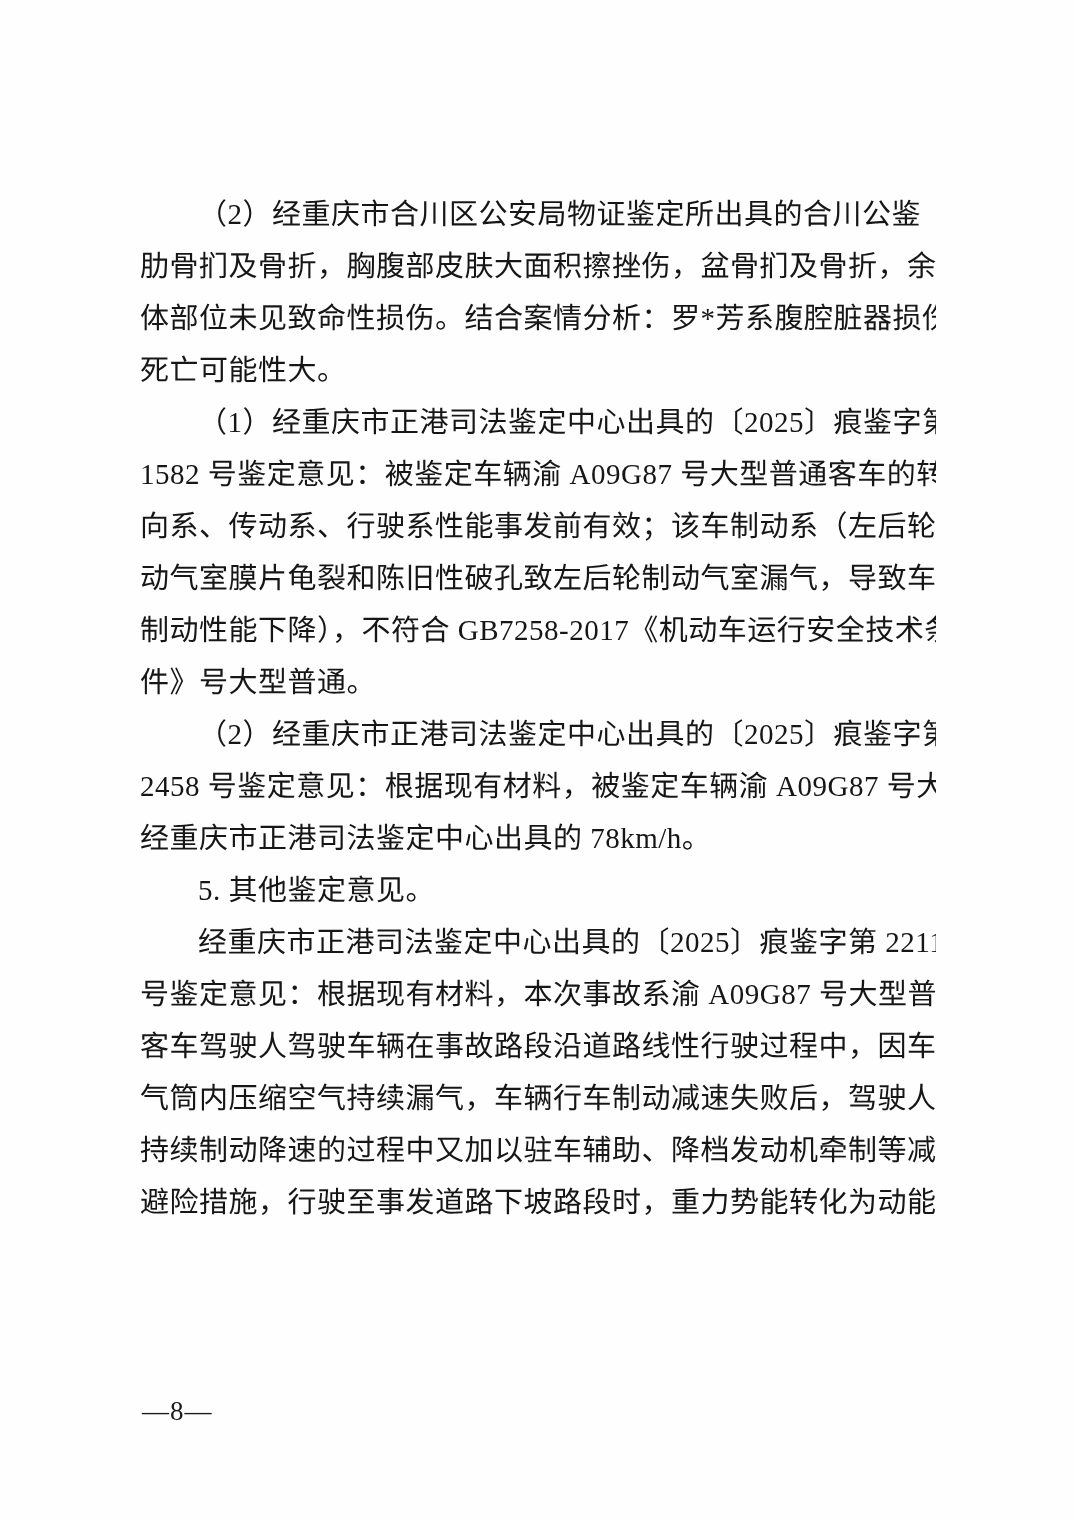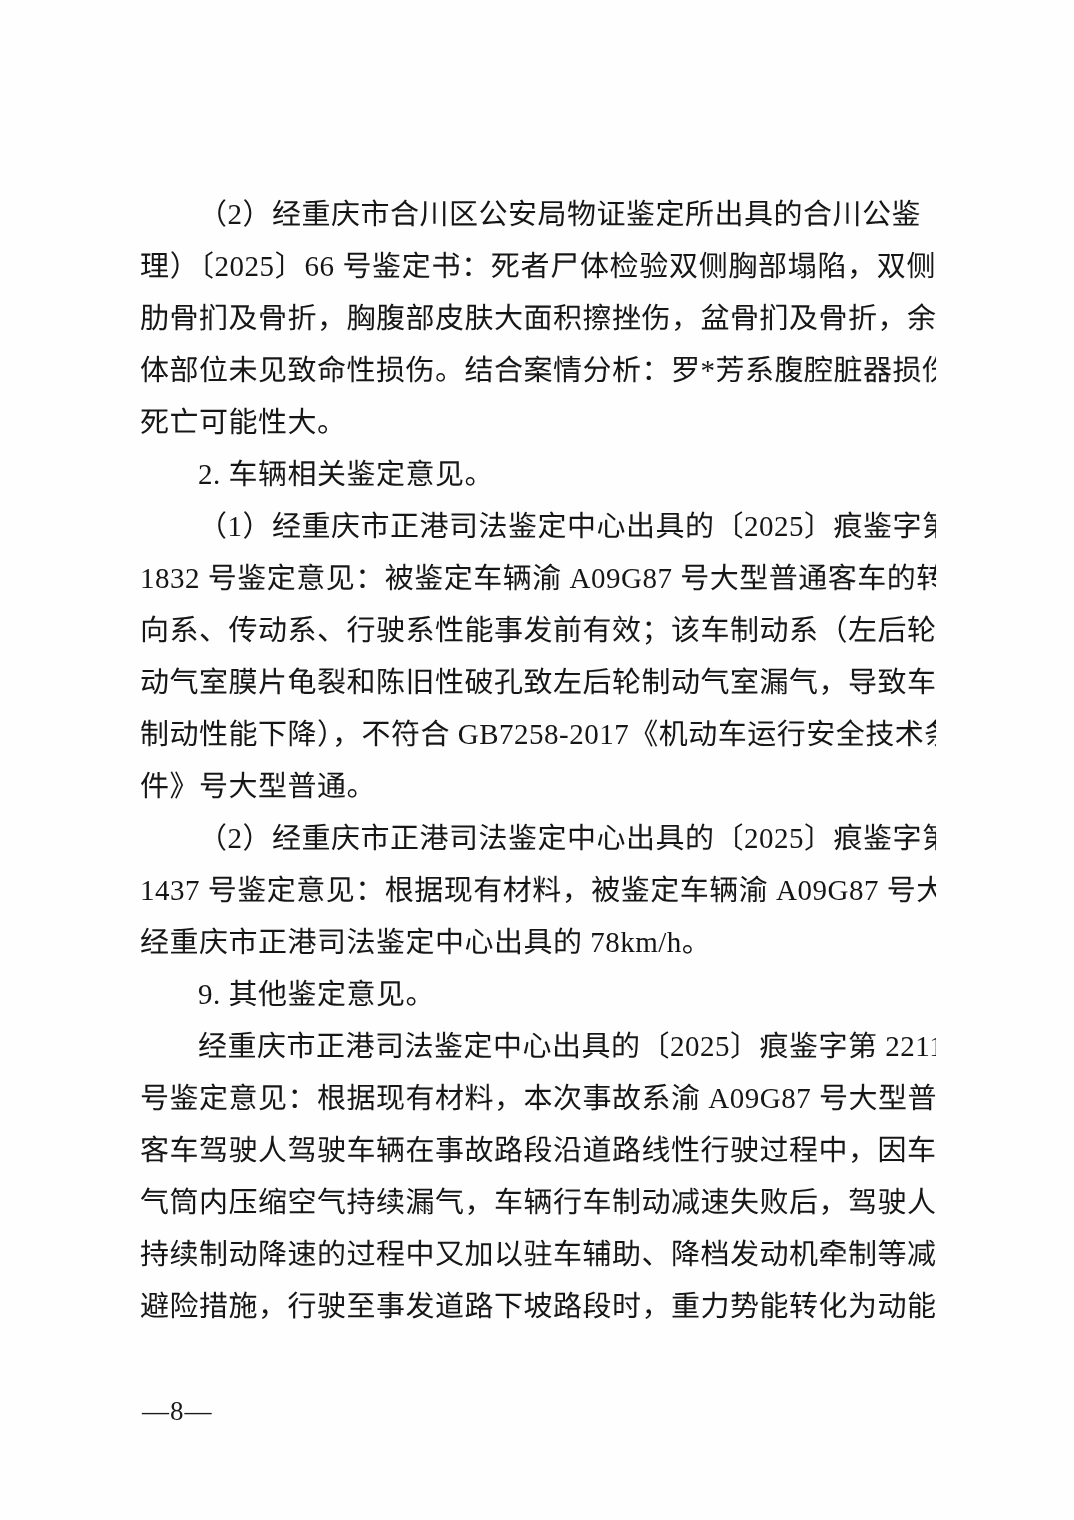--- a/index.html
+++ b/index.html
@@ -49,47 +49,43 @@
 </style>
 </head>
 <body>
 
 <div class="page">
 
   <div class="content">
 
     <div class="paragraph">
       <div class="line first">（2）经重庆市合川区公安局物证鉴定所出具的合川公鉴（病</div>
-      <div class="line">理）〔2025〕66 号鉴定书：死者尸体检验双侧胸部塌陷，双侧</div>
       <div class="line">肋骨扪及骨折，胸腹部皮肤大面积擦挫伤，盆骨扪及骨折，余身</div>
       <div class="line">体部位未见致命性损伤。结合案情分析：罗*芳系腹腔脏器损伤</div>
       <div class="line short">死亡可能性大。</div>
     </div>
 
-    <div class="paragraph">
-      <div class="line first short">2. 车辆相关鉴定意见。</div>
-    </div>
 
     <div class="paragraph">
       <div class="line first">（1）经重庆市正港司法鉴定中心出具的〔2025〕痕鉴字第</div>
-      <div class="line">1832 号鉴定意见：被鉴定车辆渝 A09G87 号大型普通客车的转</div>
+      <div class="line">1582 号鉴定意见：被鉴定车辆渝 A09G87 号大型普通客车的转</div>
       <div class="line">向系、传动系、行驶系性能事发前有效；该车制动系（左后轮制</div>
       <div class="line">动气室膜片龟裂和陈旧性破孔致左后轮制动气室漏气，导致车辆</div>
       <div class="line">制动性能下降），不符合 GB7258-2017《机动车运行安全技术条</div>
       <div class="line short">件》号大型普通。</div>
     </div>
 
     <div class="paragraph">
       <div class="line first">（2）经重庆市正港司法鉴定中心出具的〔2025〕痕鉴字第</div>
-      <div class="line">1437 号鉴定意见：根据现有材料，被鉴定车辆渝 A09G87 号大</div>
+      <div class="line">2458 号鉴定意见：根据现有材料，被鉴定车辆渝 A09G87 号大</div>
       <div class="line short">经重庆市正港司法鉴定中心出具的 78km/h。</div>
     </div>
 
     <div class="paragraph">
-      <div class="line first short">9. 其他鉴定意见。</div>
+      <div class="line first short">5. 其他鉴定意见。</div>
     </div>
 
     <div class="paragraph">
       <div class="line first">经重庆市正港司法鉴定中心出具的〔2025〕痕鉴字第 2211</div>
       <div class="line">号鉴定意见：根据现有材料，本次事故系渝 A09G87 号大型普通</div>
       <div class="line">客车驾驶人驾驶车辆在事故路段沿道路线性行驶过程中，因车辆</div>
       <div class="line">气筒内压缩空气持续漏气，车辆行车制动减速失败后，驾驶人在</div>
       <div class="line">持续制动降速的过程中又加以驻车辅助、降档发动机牵制等减速</div>
       <div class="line">避险措施，行驶至事发道路下坡路段时，重力势能转化为动能，</div>
     </div>

